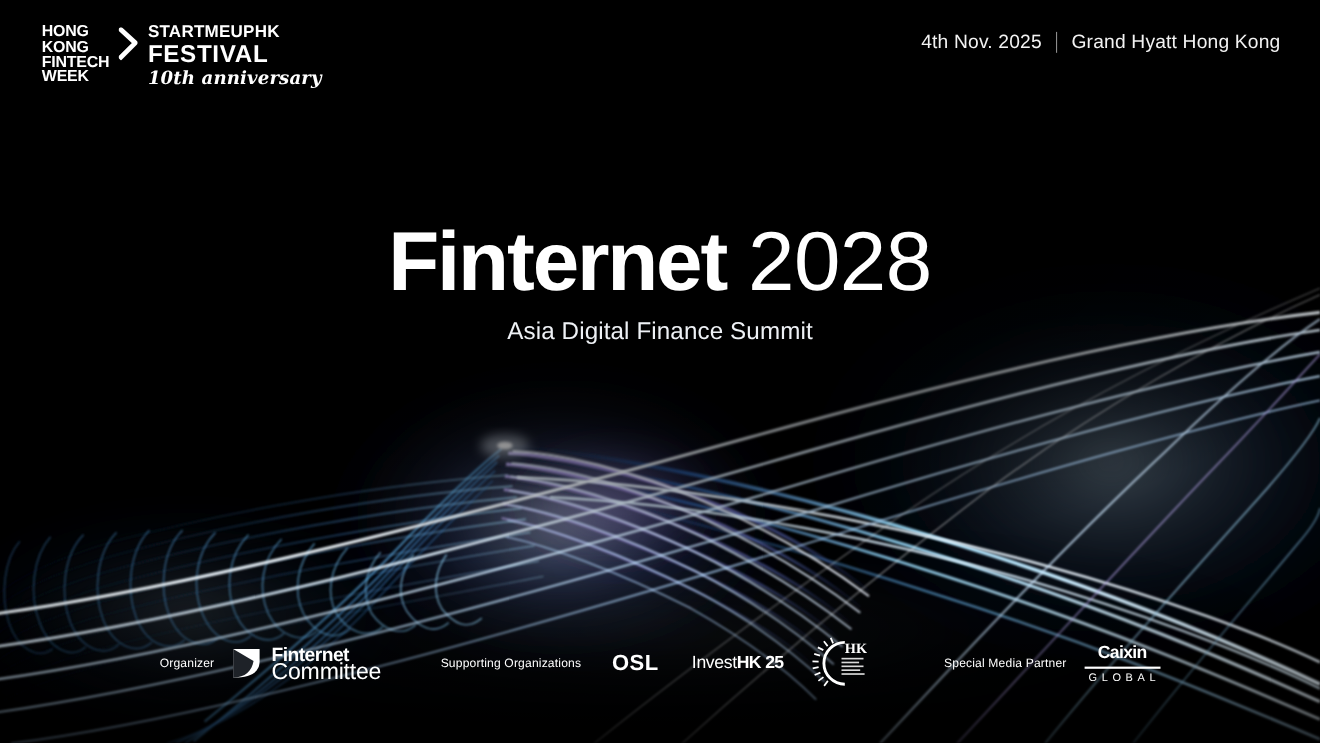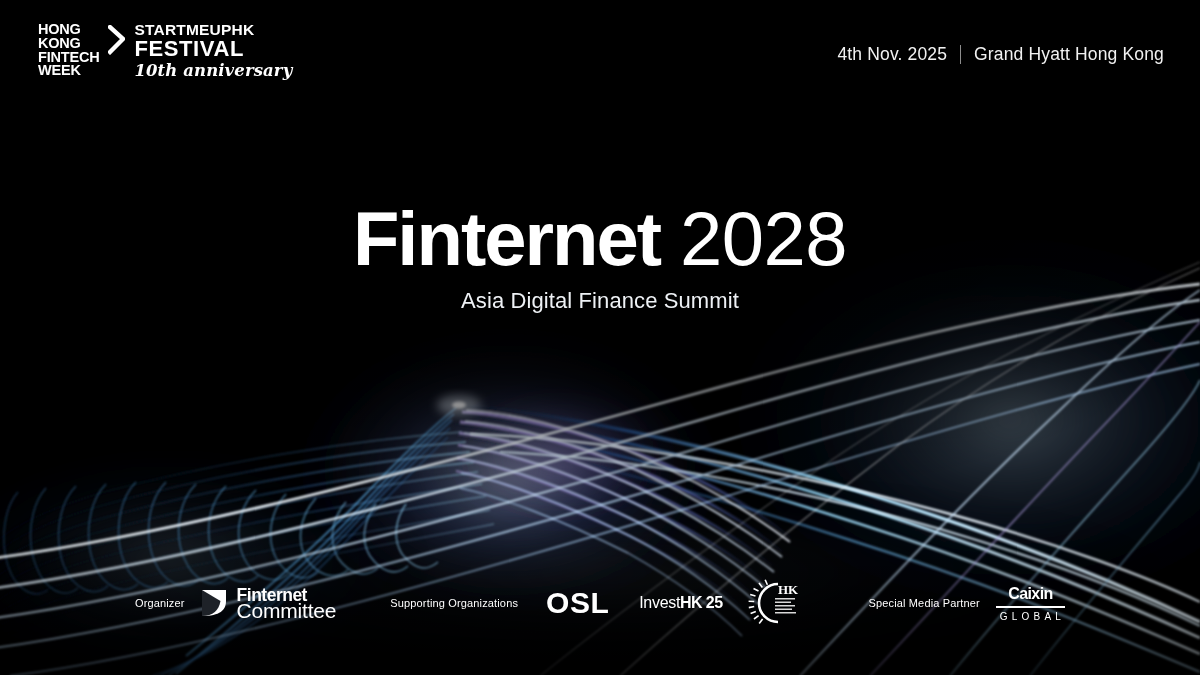--- a/index.html
+++ b/index.html
@@ -76,21 +76,21 @@
     font-family: "DejaVu Serif", serif;
     white-space: nowrap;
     margin-top: 1px;
   }
 
   .header-meta {
     display: flex; align-items: center; gap: 0px;
     color: #f2f2f2;
     font-size: 17.5px;
     letter-spacing: 0.15px;
-    margin-top: 22px;
+    margin-top: 6px;
   }
   .header-meta .sep {
     display: inline-block;
     width: 1px; height: 19px;
     background: #8d8d8d;
     margin: 0 13px;
   }
 
   
   .hero {
@@ -140,21 +140,21 @@
   .fc-word {
     color: #ffffff; line-height: 15px;
     font-weight: 700;
   }
   .fc-word .l1 { font-size: 17.5px; letter-spacing: -0.5px; display:block; }
   .fc-word .l2 { font-size: 21px; letter-spacing: -0.2px; display:block; font-weight: 400;}
 
   
   .osl {
     color: #ffffff;
-    font-size: 30px;
+    font-size: 20px;
     font-weight: 700;
     letter-spacing: 0.5px;
     margin-left: 28px;
   }
   
   .investhk {
     color: #ffffff;
     font-size: 16px;
     letter-spacing: -0.3px;
     margin-left: 30px;

